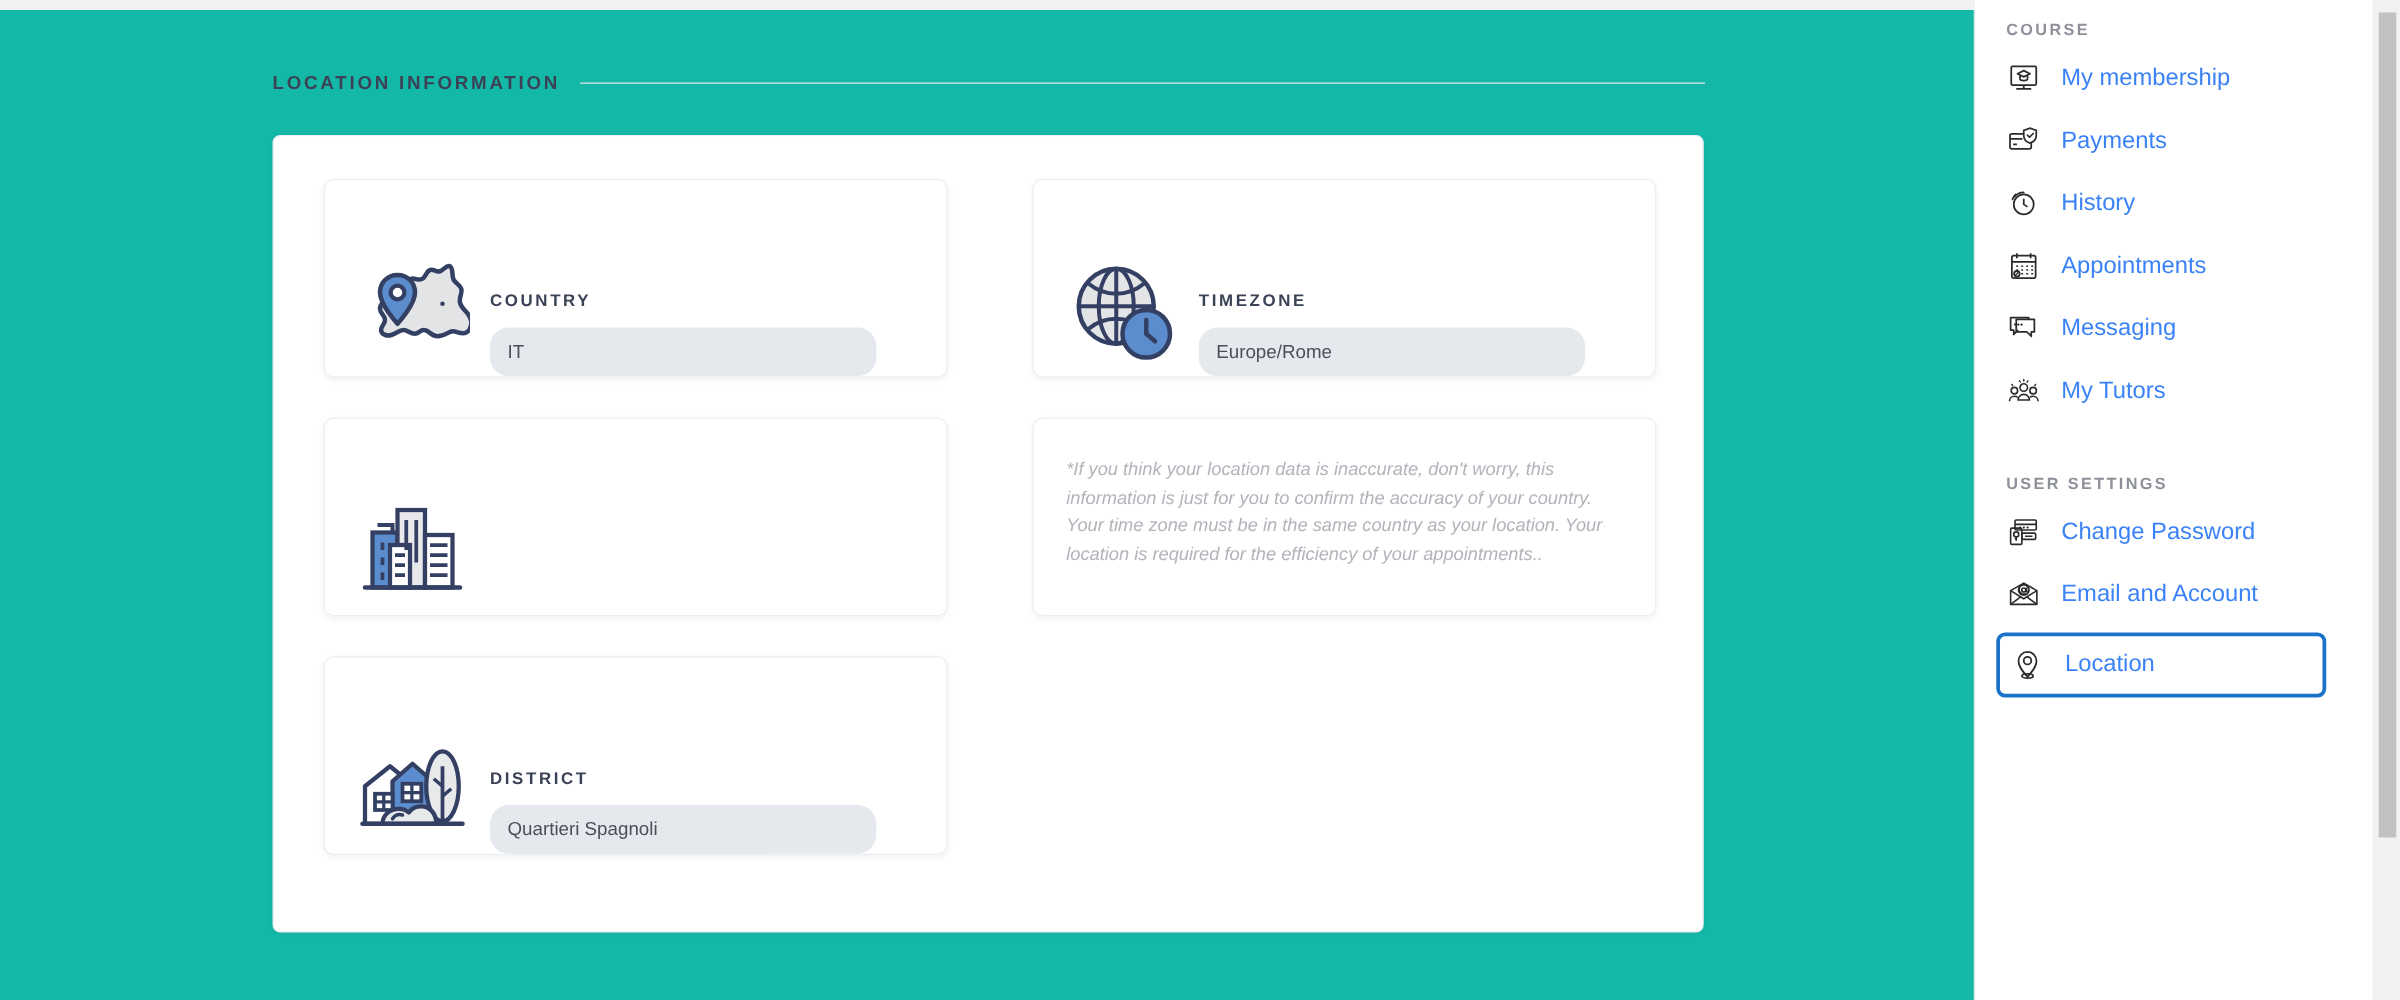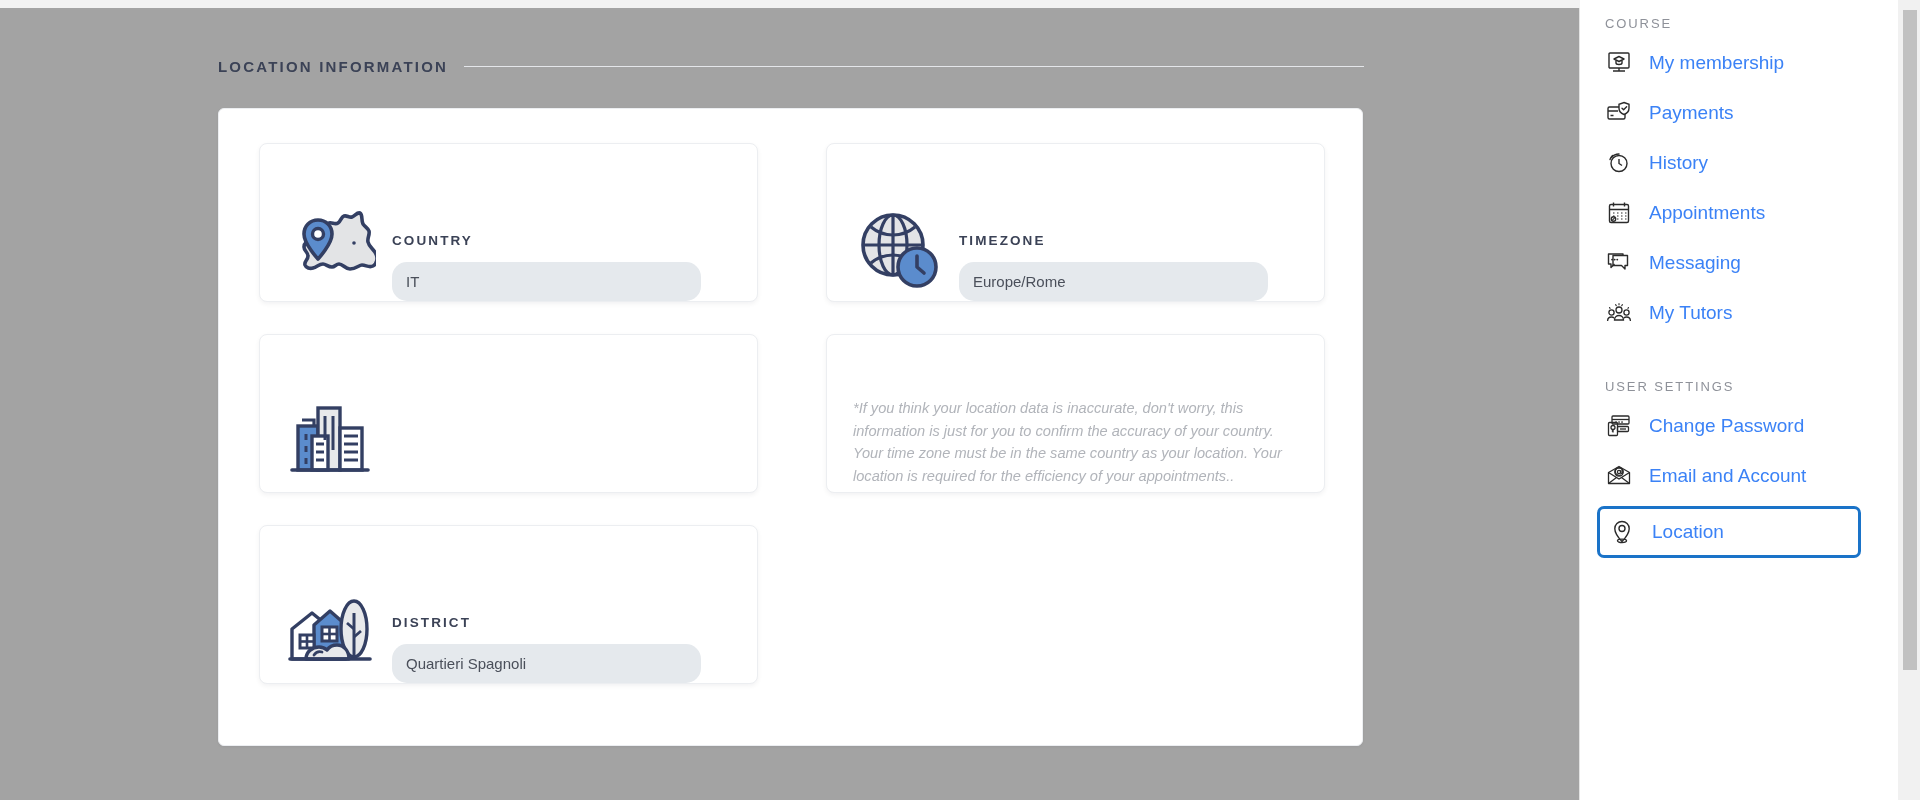--- a/index.html
+++ b/index.html
@@ -14,21 +14,21 @@
   
   .top-strip {
     position:absolute; left:0; top:0; width:1580px; height:8px;
     background:#f2f2f2;
   }
 
   
   .content {
     position:absolute; left:0; top:8px;
     width:1580px; height:792px;
-    background:#a3a3a3;
+    background:#14b8a6;
     border-right:1px solid #e3e3e3;
   }
 
   .section-head {
     position:absolute; left:218px; top:50px;
     width:1146px; display:flex; align-items:center; gap:16px;
   }
   .section-title {
     font-size:15px; letter-spacing:2.2px; font-weight:700;
     color:#3b4256; white-space:nowrap;
@@ -82,32 +82,32 @@
   .note-card {
     background:#fff;
     border:1px solid #eceef1;
     border-radius:8px;
     box-shadow:0 2px 5px rgba(16,24,40,.055);
     height:159px;
     padding:30px 34px 0 26px;
   }
   .note-text {
     font-size:14.6px; line-height:22.5px;
-    font-style:italic; color:#b1b4ba;margin-top:32px;
+    font-style:italic; color:#b1b4ba;
   }
 
   
   .sidebar {
     position:absolute; left:1581px; top:0;
     width:320px; height:800px;
     background:#ffffff;
     padding-top:8px;
   }
   .side-group-title {
-    font-size:13px; letter-spacing:1.9px; font-weight:400;
+    font-size:13px; letter-spacing:1.9px; font-weight:700;
     color:#8e9199;
     margin:8px 0 12px 24px;
   }
   .side-item {
     display:flex; align-items:center; gap:16px;
     height:40px; margin:0 12px 10px 20px;
     padding-left:4px;
     cursor:pointer;
   }
   .side-item .s-icon { width:28px; height:28px; flex:0 0 28px; display:flex; align-items:center; justify-content:center; }

